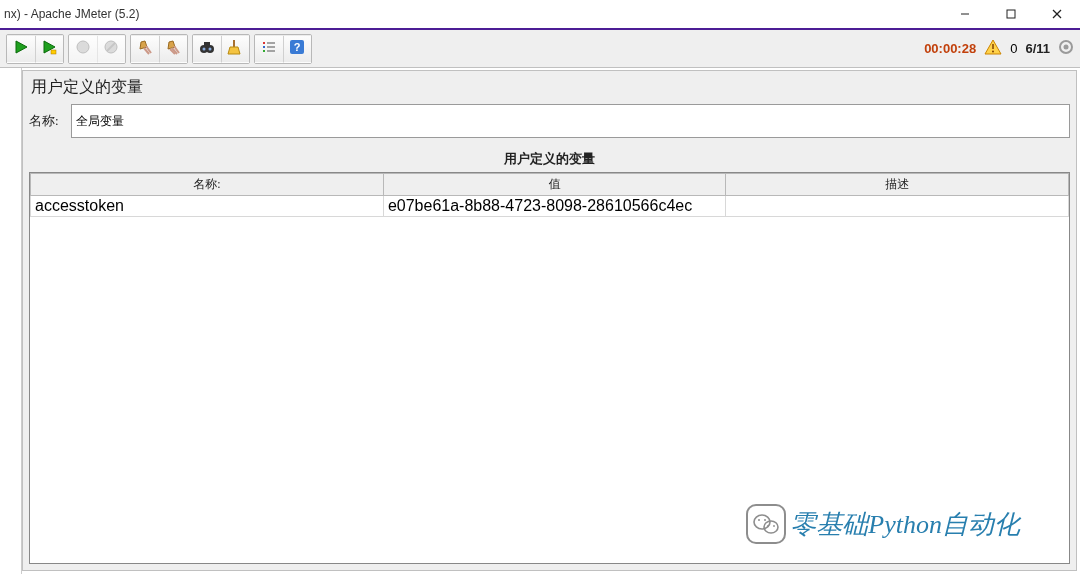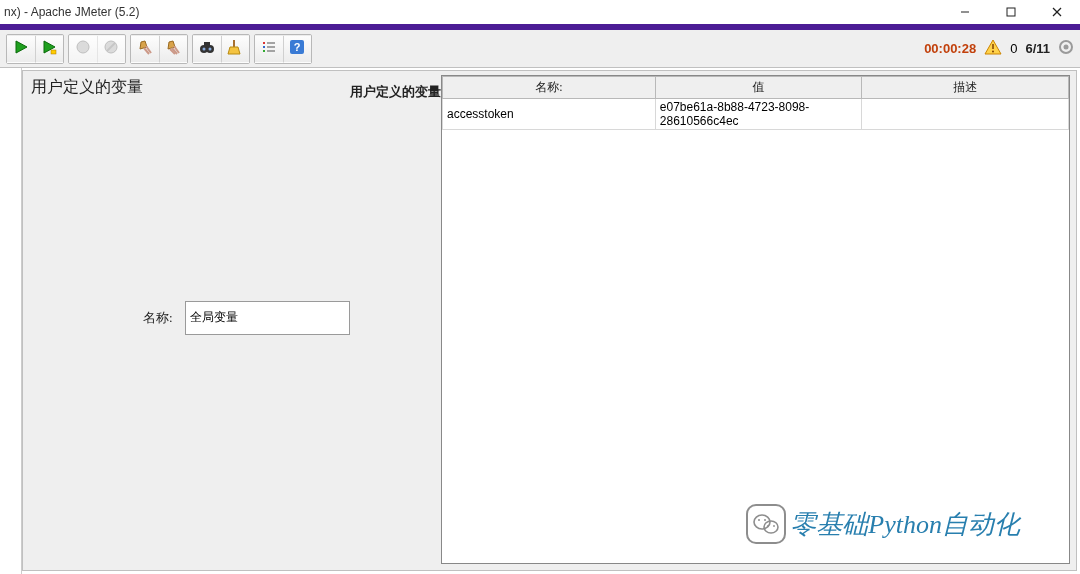--- a/index.html
+++ b/index.html
@@ -11,21 +11,21 @@
       height: 574px;
       overflow: hidden;
       position: relative;
     }
     .titlebar {
       height: 30px;
       display: flex;
       align-items: center;
       justify-content: space-between;
       padding: 0 0 0 4px;
-      border-bottom: 6px solid #4c1d95;
+      border-bottom: 2px solid #4c1d95;
       background: #fff;
     }
     .titlebar .title { color: #333; font-size: 12px; }
     .winbtns { display: flex; }
     .winbtn {
       width: 46px; height: 30px;
       display: flex; align-items: center; justify-content: center;
       color: #222;
     }
     .toolbar {
@@ -60,21 +60,21 @@
       background: #fff;
       border-right: 1px solid #ccc;
     }
     .panel {
       flex: 1;
       background: #efefef;
       border: 1px solid #c0c0c0;
       margin: 2px 3px 3px 0;
       padding: 4px 6px 6px 6px;
       display: flex;
-      flex-direction: row;
+      flex-direction: column;
       overflow: hidden;
     }
     .panel-title {
       font-size: 16px;
       font-weight: normal;
       color: #222;
       padding: 2px 0 6px 2px;
       font-family: "SimSun","Microsoft YaHei";
     }
     .form-row {
@@ -123,21 +123,21 @@
       border: 1px solid #b8b8b8;
       font-weight: normal;
       font-size: 12px;
       padding: 2px 4px;
       font-family: "SimSun";
       color: #222;
     }
     td {
       border: 1px solid #d8d8d8;
       padding: 1px 4px;
-      font-size: 12px;
+      font-size: 16px;
       background: #fff;
       height: 18px;
     }
     .col-name { width: 34%; }
     .col-value { width: 33%; }
     .col-desc { width: 33%; }
     .watermark {
       position: absolute;
       right: 60px;
       bottom: 30px;

